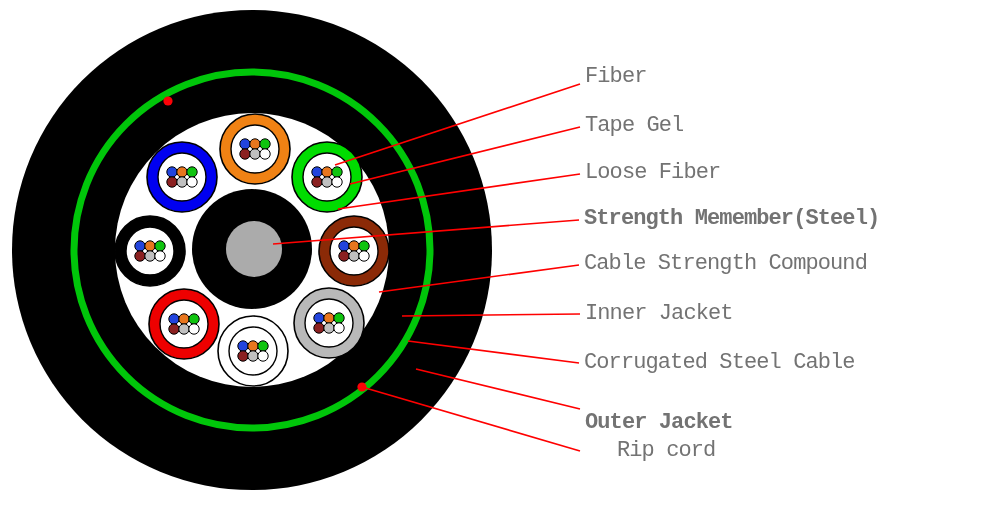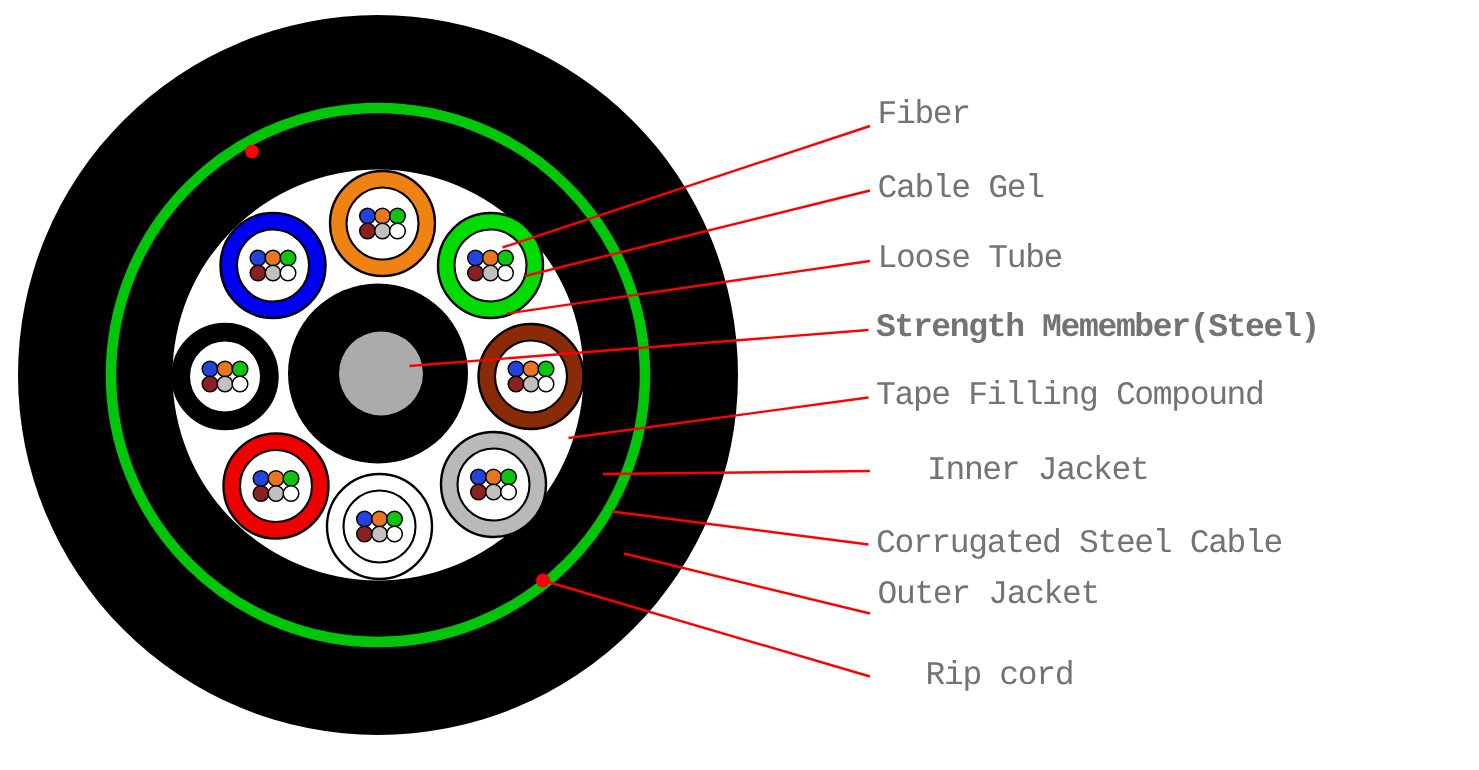--- a/index.html
+++ b/index.html
@@ -102,22 +102,22 @@
       <line x1="273" y1="244" x2="579" y2="220" stroke="#ff0000" stroke-width="1.6"></line>
       <line x1="379" y1="292" x2="579" y2="265" stroke="#ff0000" stroke-width="1.6"></line>
       <line x1="402" y1="316" x2="580" y2="314" stroke="#ff0000" stroke-width="1.6"></line>
       <line x1="408" y1="341" x2="579" y2="363" stroke="#ff0000" stroke-width="1.6"></line>
       <line x1="416" y1="369" x2="580" y2="409" stroke="#ff0000" stroke-width="1.6"></line>
       <line x1="362" y1="387" x2="580" y2="451" stroke="#ff0000" stroke-width="1.6"></line>
     </svg>
 
   <div>
     <div class="label" style="left: 585px; top: 60px;">Fiber</div>
-    <div class="label" style="left: 585px; top: 109px;">Cable Gel</div>
-    <div class="label" style="left: 585px; top: 156px;">Loose Tube</div>
+    <div class="label" style="left: 585px; top: 109px;">Tape Gel</div>
+    <div class="label" style="left: 585px; top: 156px;">Loose Fiber</div>
     <div class="label" style="left: 584px; top: 202px; font-weight: bold;">Strength Memember(Steel)</div>
-    <div class="label" style="left: 584px; top: 247px;">Tape Filling Compound</div>
-    <div class="label" style="left: 618px; top: 297px;">Inner Jacket</div>
+    <div class="label" style="left: 584px; top: 247px;">Cable Strength Compound</div>
+    <div class="label" style="left: 585px; top: 297px;">Inner Jacket</div>
     <div class="label" style="left: 584px; top: 346px;">Corrugated Steel Cable</div>
-    <div class="label" style="left: 585px; top: 380px;">Outer Jacket</div>
+    <div class="label" style="left: 585px; top: 406px; font-weight: bold;">Outer Jacket</div>
     <div class="label" style="left: 585px; top: 434px; margin-left: 32px;">Rip cord</div>
   </div>
 </div>
 
 </body></html>

